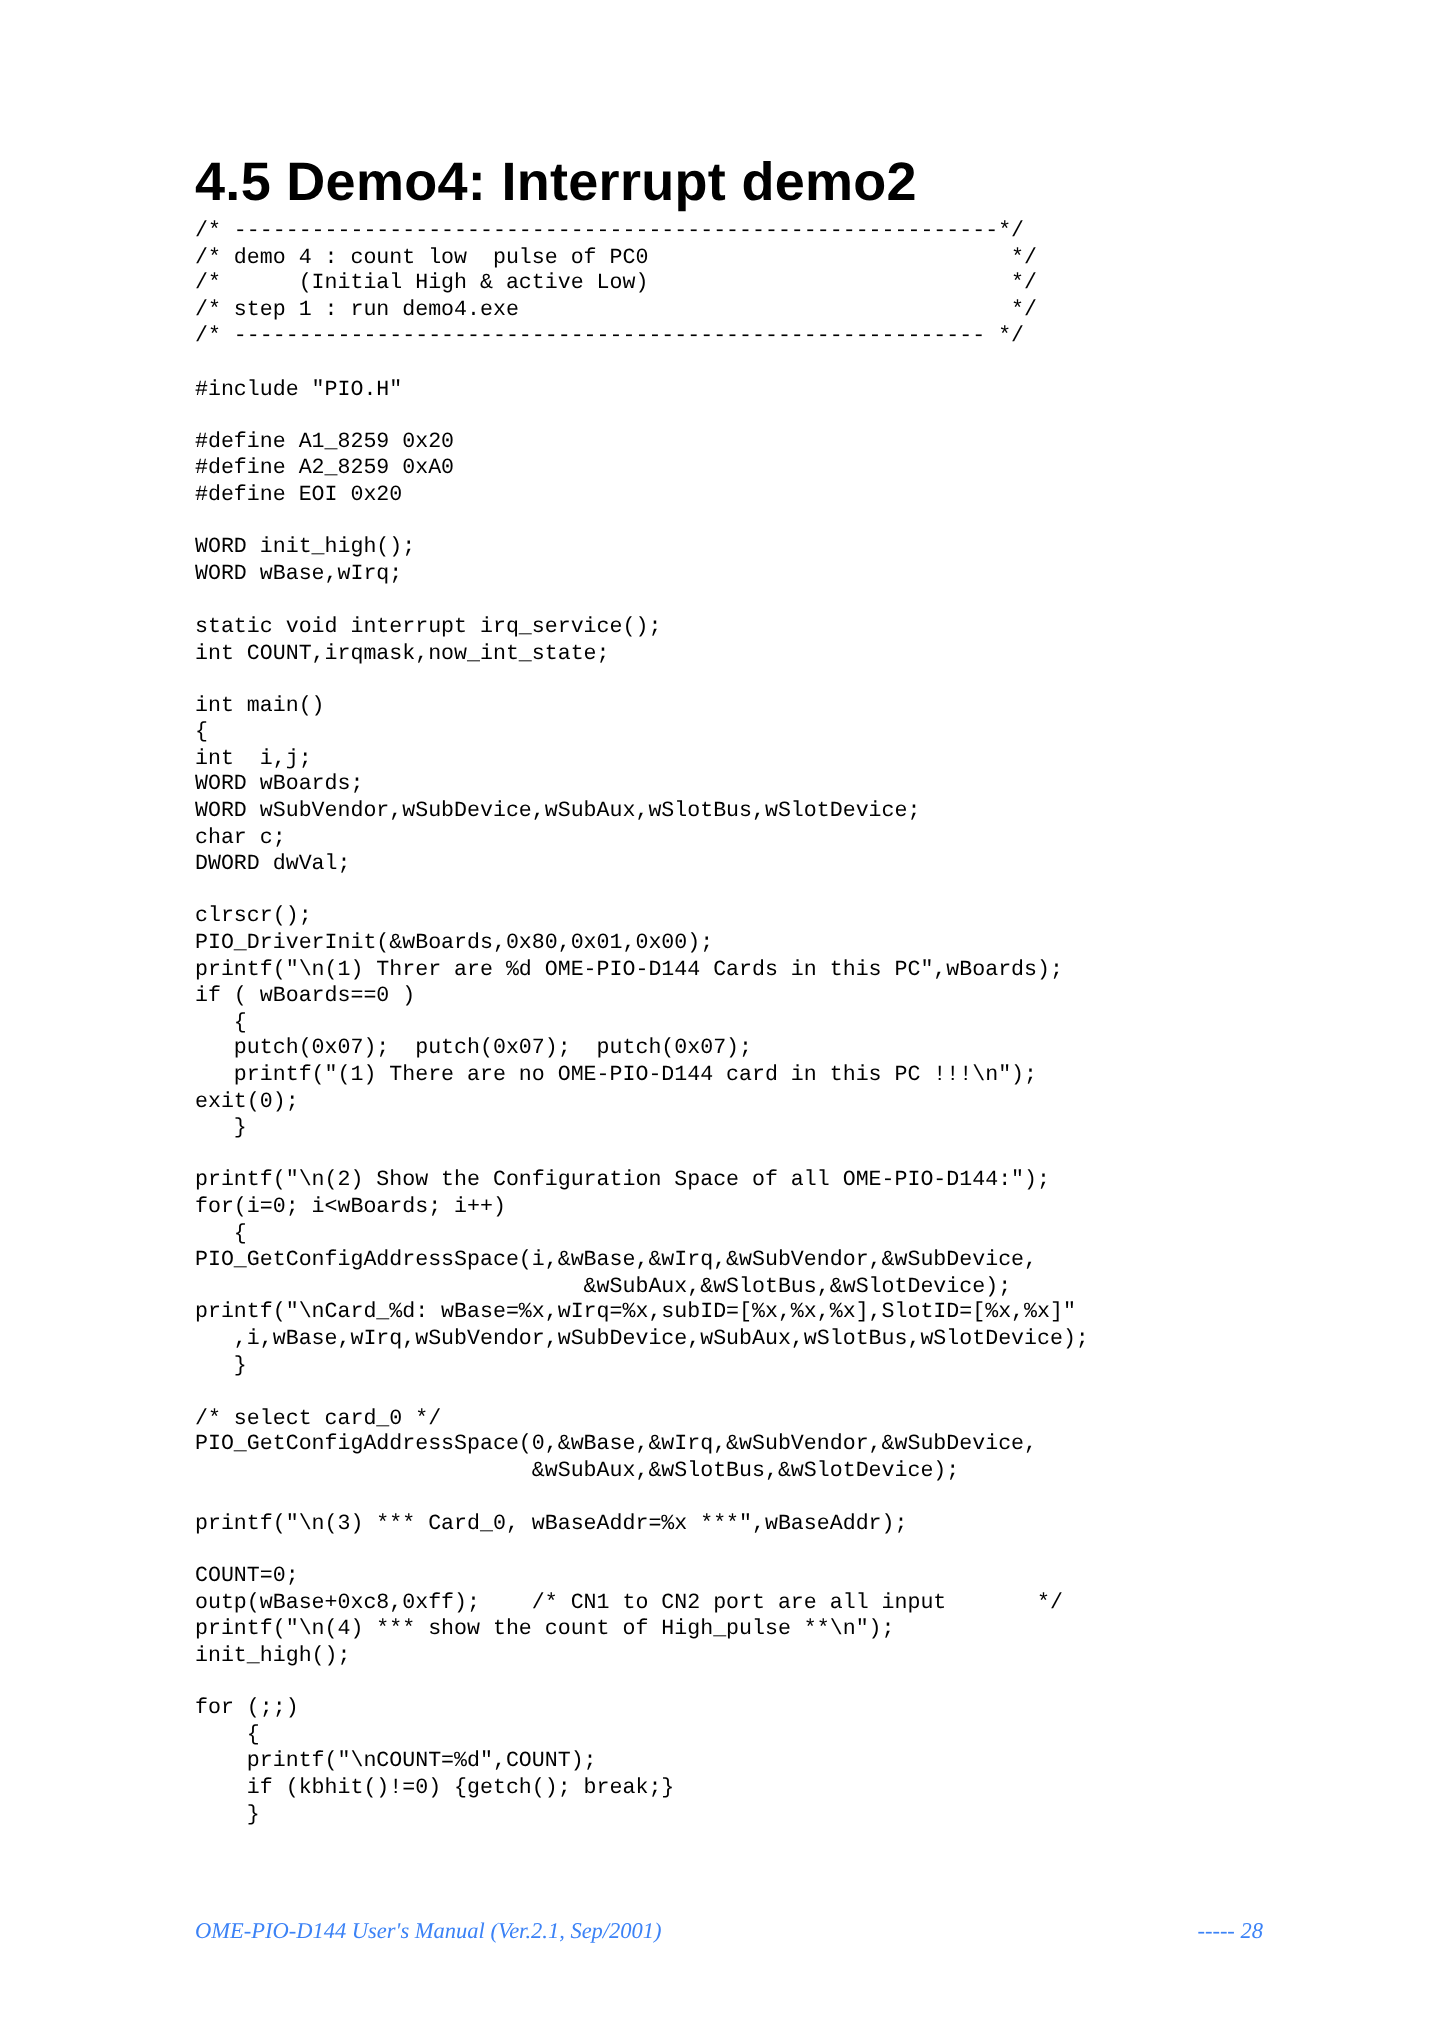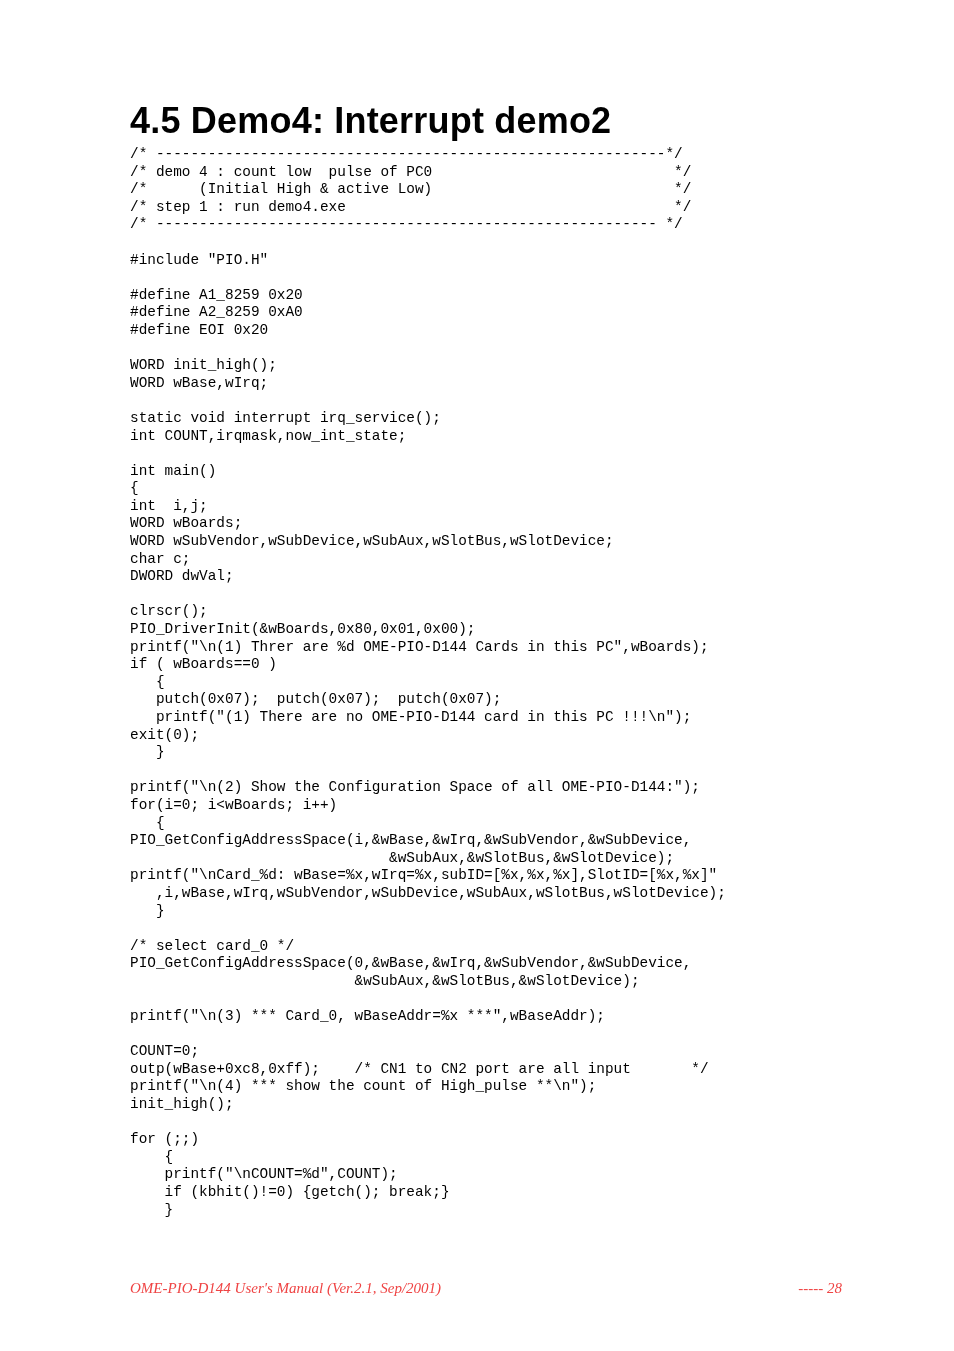--- a/index.html
+++ b/index.html
@@ -35,21 +35,21 @@
   .footer {
     position: absolute;
     bottom: 54px;
     left: 130px;
     right: 112px;
     display: flex;
     justify-content: space-between;
     font-family: "Times New Roman", Times, serif;
     font-style: italic;
     font-size: 15px;
-    color: #ef4444;
+    color: #3b82f6;
   }
 </style>
 </head>
 <body>
 
 <div class="page">
 
   <h1 class="heading">4.5   Demo4: Interrupt demo2</h1>
 
   <pre class="code">/* -----------------------------------------------------------*/

